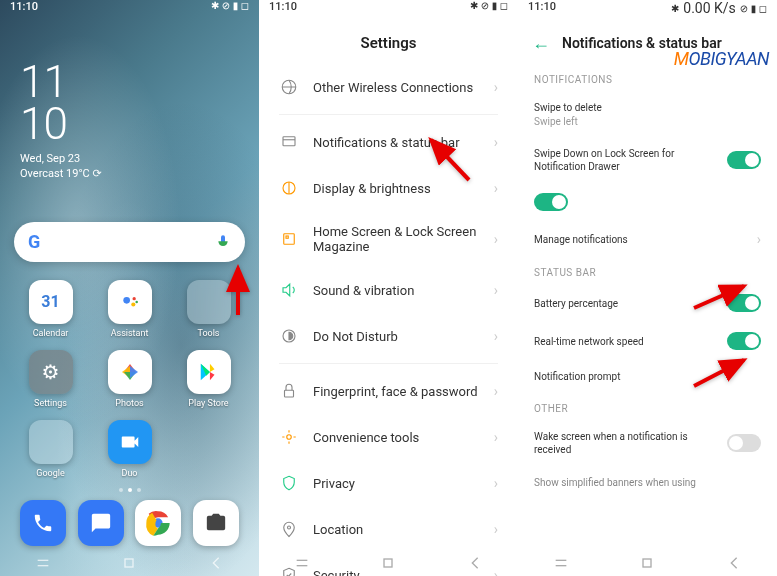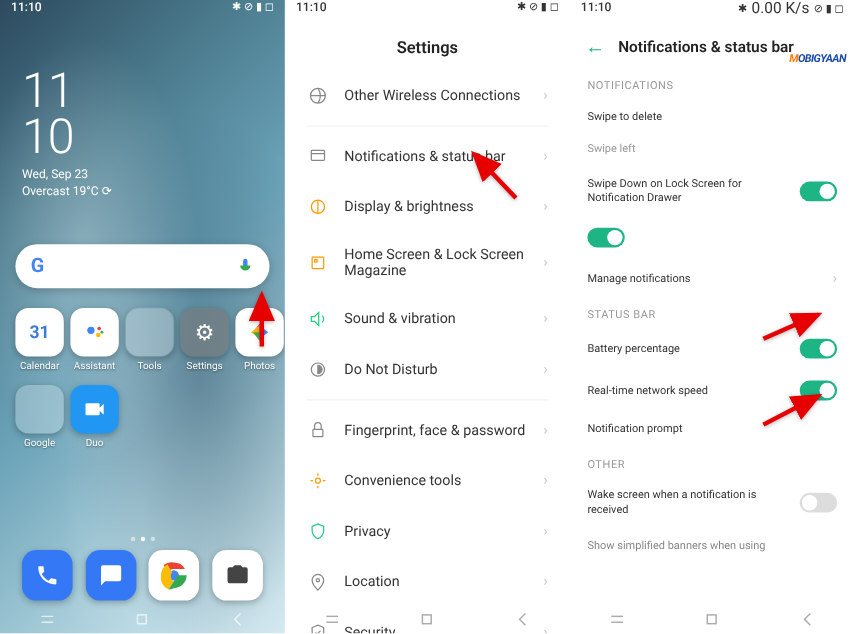--- a/index.html
+++ b/index.html
@@ -14,21 +14,21 @@
 .screen1 .status-bar{color:#fff}
 .screen2 .status-bar,.screen3 .status-bar{color:#333}
 .clock{position:relative;z-index:2;color:#fff;padding:40px 4px 0 20px}
 .clock-time{font-size:44px;font-weight:300;line-height:0.95;letter-spacing:-1px}
 .clock-date{font-size:11px;margin-top:6px}
 .clock-weather{font-size:11px;margin-top:2px}
 .search-pill{position:relative;z-index:2;margin:42px 14px 0;background:#fff;border-radius:22px;height:40px;display:flex;align-items:center;padding:0 14px;box-shadow:0 2px 8px rgba(0,0,0,0.2)}
 .google-logo{font-size:18px;font-weight:700}
 .google-logo span:nth-child(1){color:#4285F4}.google-logo span:nth-child(2){color:#EA4335}.google-logo span:nth-child(3){color:#FBBC05}.google-logo span:nth-child(4){color:#4285F4}.google-logo span:nth-child(5){color:#34A853}.google-logo span:nth-child(6){color:#EA4335}
 .mic{margin-left:auto;width:16px;height:16px}
-.app-grid{position:relative;z-index:2;display:grid;grid-template-columns:repeat(6,1fr);gap:12px 6px;padding:18px 14px 0}
+.app-grid{position:relative;z-index:2;display:grid;grid-template-columns:repeat(3,1fr);gap:12px 6px;padding:18px 14px 0}
 .app{display:flex;flex-direction:column;align-items:center;gap:4px}
 .app-icon{width:44px;height:44px;border-radius:12px;display:flex;align-items:center;justify-content:center;font-size:20px;box-shadow:0 2px 6px rgba(0,0,0,0.25)}
 .app-label{font-size:9px;color:#fff;text-shadow:0 1px 2px rgba(0,0,0,0.5)}
 .dock{position:absolute;bottom:30px;left:0;right:0;display:flex;justify-content:space-around;padding:0 14px;z-index:2}
 .dock .app-icon{width:46px;height:46px;border-radius:13px}
 .page-dots{position:absolute;bottom:84px;left:0;right:0;display:flex;justify-content:center;gap:5px;z-index:2}
 .dot{width:4px;height:4px;border-radius:50%;background:rgba(255,255,255,0.5)}
 .dot.active{background:#fff}
 .nav-bar{position:absolute;bottom:0;left:0;right:0;height:26px;display:flex;justify-content:space-around;align-items:center;z-index:2}
 .nav-btn{width:16px;height:16px;opacity:0.7}
@@ -40,31 +40,31 @@
 .settings-label{flex:1;font-size:13px;color:#333}
 .chevron{color:#ccc;font-size:14px}
 .divider{height:1px;background:#f0f0f0;margin:4px 16px}
 .screen3-header{display:flex;align-items:center;padding:10px 14px;gap:12px}
 .back-arrow{color:#1db584;font-size:18px;font-weight:700}
 .screen3-title{font-size:14px;font-weight:600;color:#222}
 .section-header{font-size:10px;color:#999;letter-spacing:0.5px;padding:10px 16px 6px;text-transform:uppercase}
 .pref-item{display:flex;align-items:center;padding:10px 16px;gap:10px}
 .pref-text{flex:1}
 .pref-label{font-size:10px;color:#333;line-height:1.3}
-.pref-sub{font-size:10px;color:#999;margin-top:17px}
+.pref-sub{font-size:10px;color:#999;margin-top:2px}
 .pref-sub.green{color:#1db584}
 .toggle{width:34px;height:18px;border-radius:10px;position:relative;flex-shrink:0}
 .toggle.on{background:#1db584}
 .toggle.off{background:#ddd}
 .toggle::after{content:"";position:absolute;width:14px;height:14px;border-radius:50%;background:#fff;top:2px}
 .toggle.on::after{right:2px}
 .toggle.off::after{left:2px}
 .arrow{position:absolute;z-index:10;pointer-events:none}
 .arrow svg{filter:drop-shadow(0 1px 2px rgba(0,0,0,0.3))}
-.watermark{position:absolute;top:48px;right:8px;z-index:20;font-size:10px;font-weight:700;font-style:italic;letter-spacing:-0.5px}
+.watermark{position:absolute;top:48px;right:8px;z-index:20;font-size:18px;font-weight:400;font-style:italic;letter-spacing:-0.5px}
 .watermark .m1{color:#ff7a00}.watermark .rest{color:#1a4aa8}
 .ic-cal{background:#fff;color:#3b7dd8;font-weight:700;font-size:16px}
 .ic-assist{background:#fff}
 .ic-tools{background:rgba(255,255,255,0.25);backdrop-filter:blur(4px)}
 .ic-settings{background:rgba(120,120,120,0.6);color:#fff}
 .ic-photos{background:#fff}
 .ic-play{background:#fff}
 .ic-google{background:rgba(255,255,255,0.25)}
 .ic-duo{background:#2196f3;color:#fff}
 .ic-phone{background:#3478f6;color:#fff}

